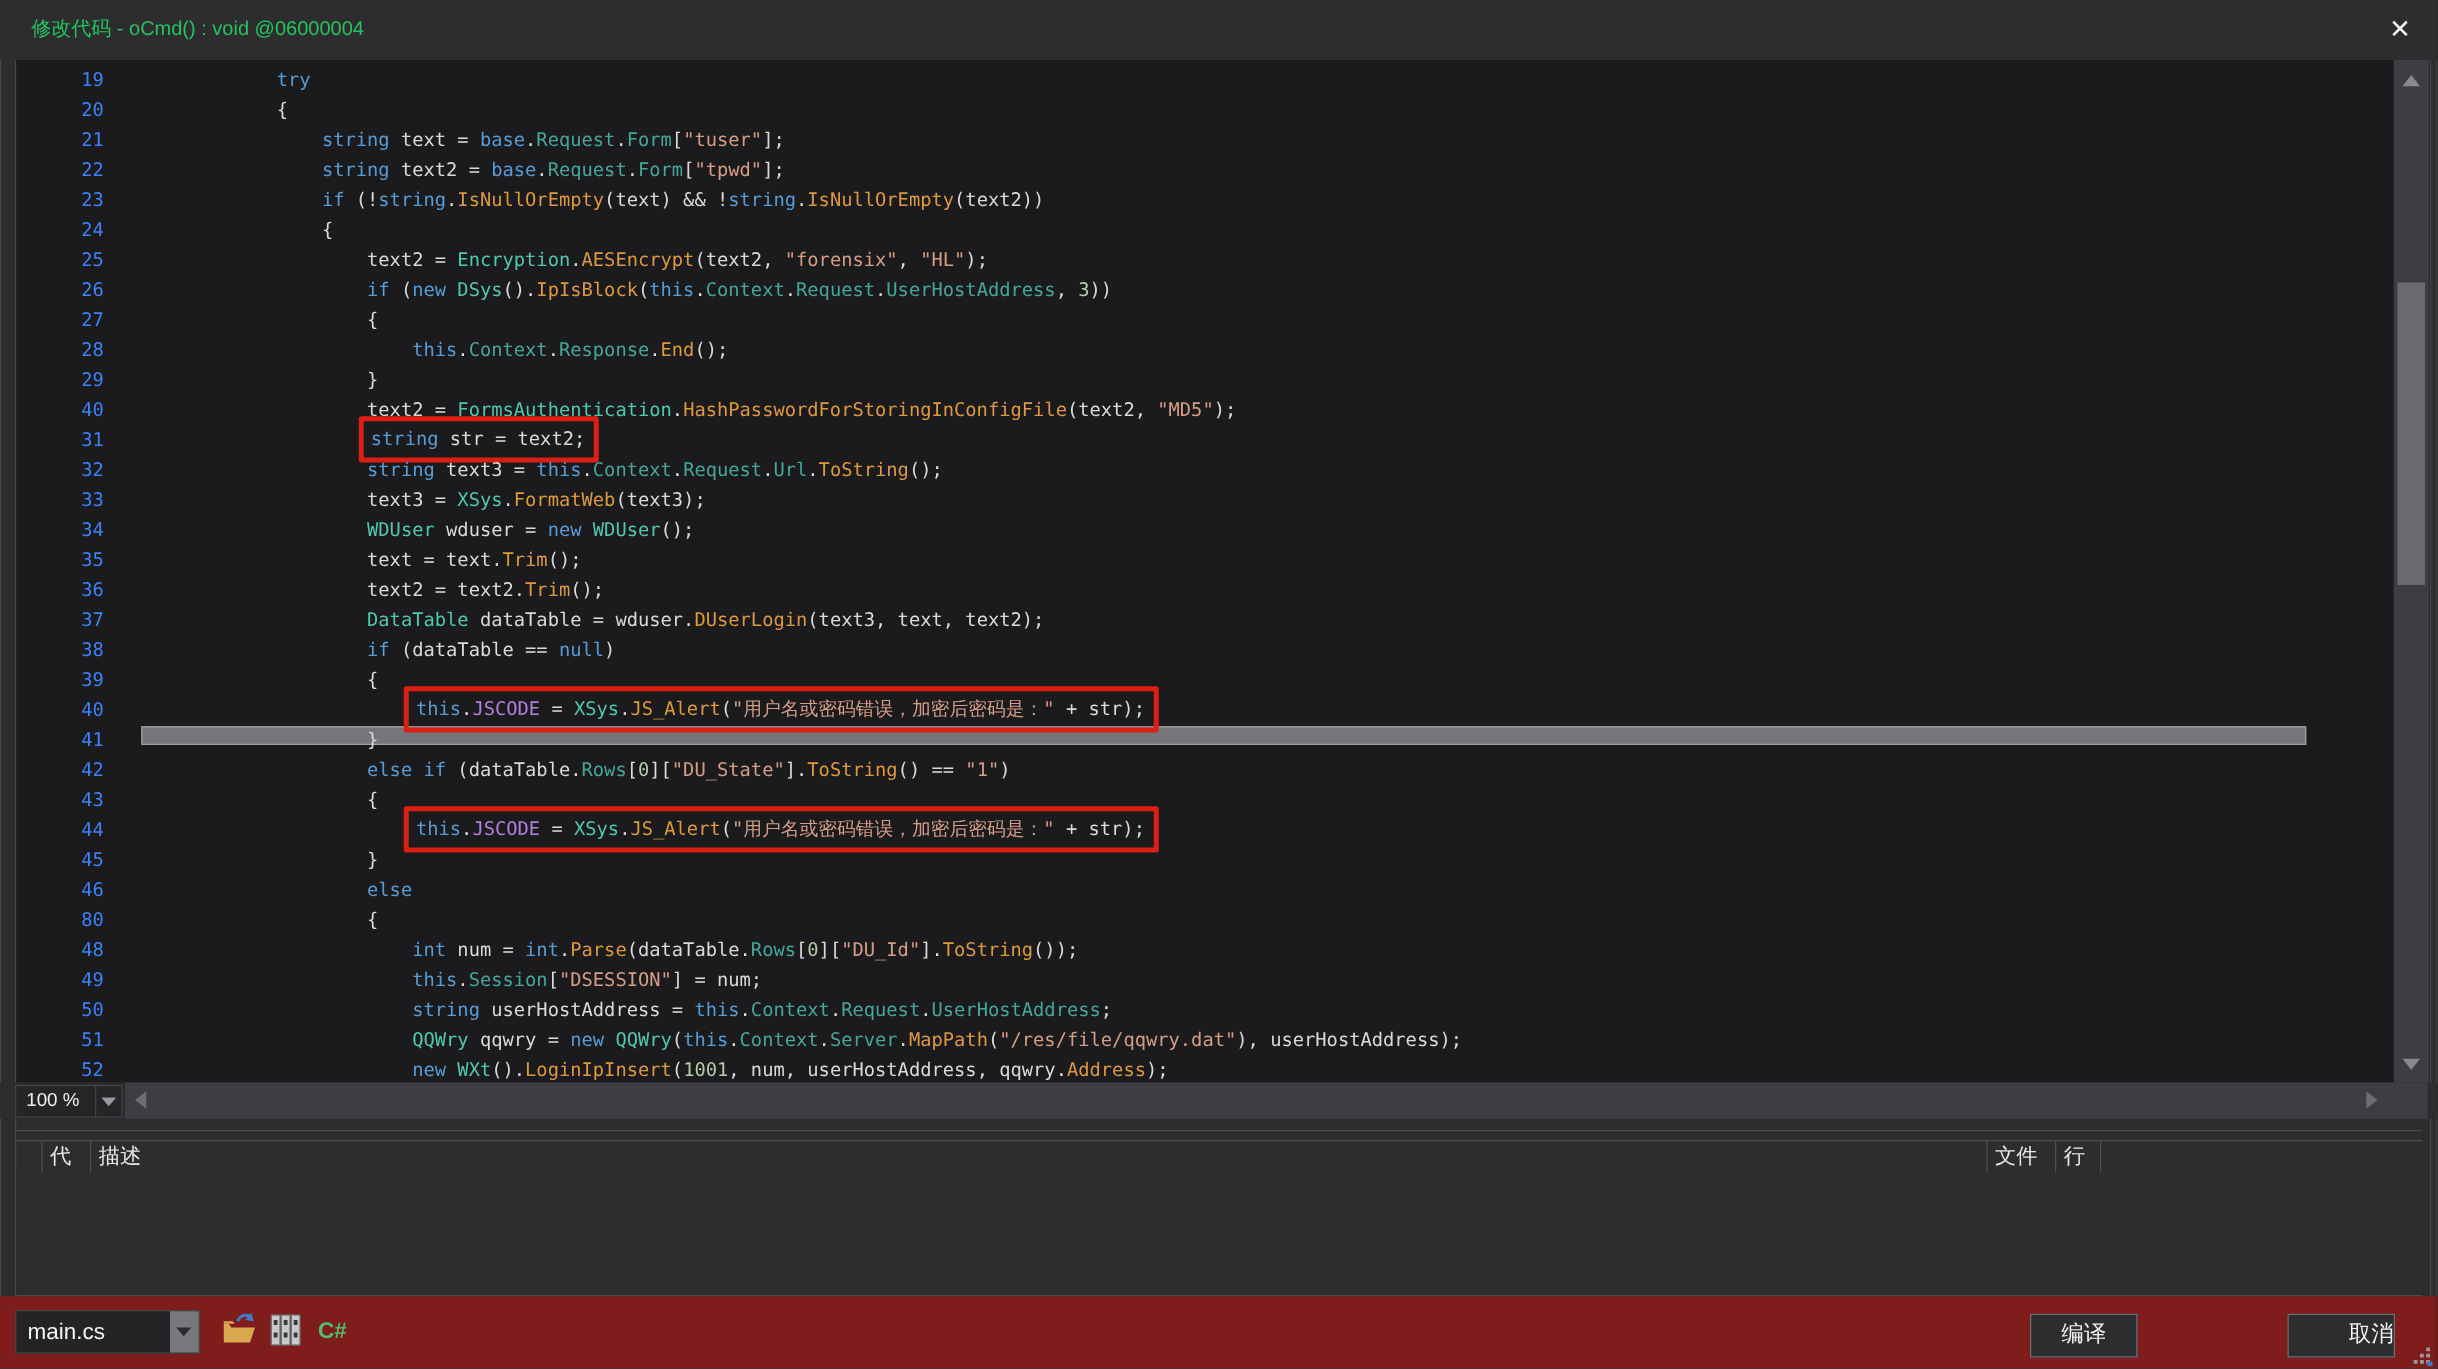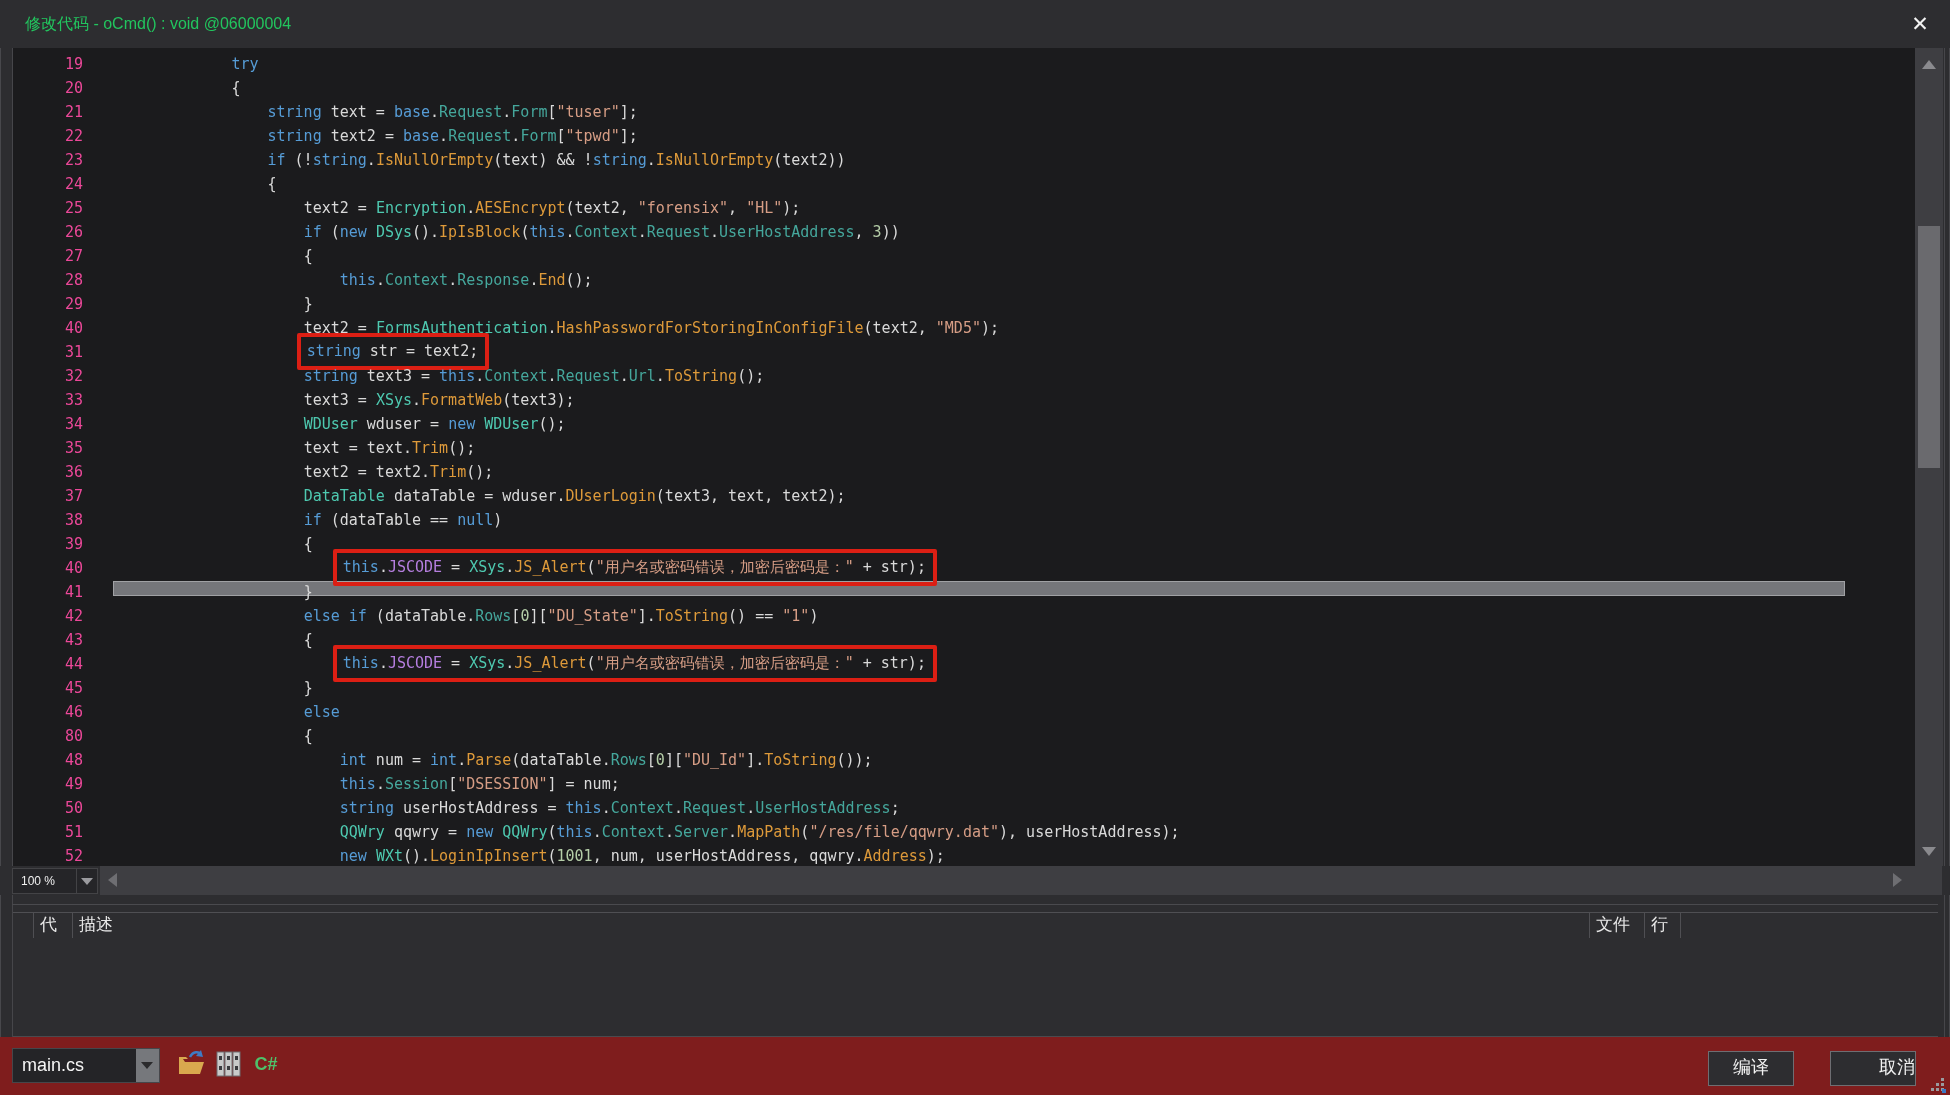--- a/index.html
+++ b/index.html
@@ -11,38 +11,38 @@
   .close-btn{position:absolute;right:16px;top:10px;width:28px;height:28px;color:#F2F2F2;
              font-size:21px;line-height:28px;text-align:center;cursor:pointer;}
   
   .inner-border-l{position:absolute;left:12px;top:48px;bottom:6px;border-left:1px solid #46464A;}
   .inner-border-r{position:absolute;left:1944px;top:48px;bottom:6px;border-left:1px solid #46464A;}
   
   .editor-zone{position:absolute;left:13px;top:48px;width:1902px;height:818px;background:#1B1B1D;}
   .code-lines{position:absolute;left:0;top:4px;right:0;font-family:"DejaVu Sans Mono",monospace;
               font-size:15px;}
   .line{height:24px;line-height:24px;white-space:pre;position:relative;}
-  .ln{display:inline-block;width:70px;margin-right:40px;text-align:right;color:#ec4899;}
+  .ln{display:inline-block;width:70px;margin-right:30px;text-align:right;color:#3b82f6;}
   .codetext{position:relative;z-index:2;}
   .tk-kw{color:#569CD6}.tk-ty{color:#4EC9B0}.tk-me{color:#DE9A3A}.tk-pr{color:#45A79C}
   .tk-fi{color:#B57EDF}.tk-st{color:#D69D85}.tk-nu{color:#B5CEA8}.tk-pl{color:#DADADA}
   .redbox{display:inline-block;border:4px solid #DC1F14;border-radius:2px;
           padding:2px 7px 3px 6px;margin:-7px 0 -7px -7px;vertical-align:top;}
   .linebar{position:absolute;left:100px;right:70px;top:1px;height:13px;z-index:1;
            background:#75767A;border:1px solid #A0A1A4;}
   
   .vscroll{position:absolute;left:1915px;top:48px;width:28px;height:818px;background:#3E3E42;}
   .vthumb{position:absolute;left:3px;right:3px;top:178px;height:242px;background:#6A6A6E;}
   .arr{position:absolute;width:0;height:0;border:7px solid transparent;}
   .arr-up{left:7px;top:12px;border-bottom:9px solid #8A8A8E;border-top:none;}
   .arr-down{left:7px;bottom:10px;border-top:9px solid #8A8A8E;border-bottom:none;}
   
   .hscroll-row{position:absolute;left:0;top:866px;width:100%;height:29px;background:#2D2D30;}
   .zoom-combo{position:absolute;left:12px;top:2px;width:84px;height:24px;background:#252528;
-              border:1px solid #434346;color:#F0F0F0;font-size:12px;}
+              border:1px solid #434346;color:#F0F0F0;font-size:15px;}
   .zoom-value{position:absolute;left:8px;top:0;line-height:24px;}
   .zoom-arrow-btn{position:absolute;right:0;top:0;width:20px;height:100%;border-left:1px solid #434346;}
   .zoom-arrow-btn .tri{position:absolute;left:4px;top:9px;border:6px solid transparent;
                        border-top:7px solid #9A9A9E;border-bottom:none;width:0;height:0;}
   .htrack{position:absolute;left:100px;top:0;width:1842px;height:29px;background:#3E3E42;}
   .arr-left{left:8px;top:7px;border-right:9px solid #6E6E72;border-left:none;}
   .arr-right{right:40px;top:7px;border-left:9px solid #6E6E72;border-right:none;}
   
   .sep-line{position:absolute;left:12px;right:12px;top:904px;border-top:1px solid #4A4A4E;}
   .errhead{position:absolute;left:13px;top:912px;width:1925px;height:26px;display:flex;
@@ -61,21 +61,21 @@
   .file-combo{position:absolute;left:12px;top:11px;width:146px;height:33px;background:#242427;
               border:1px solid #46464A;color:#F5F5F5;font-size:18px;}
   .file-name{position:absolute;left:9px;top:0;line-height:33px;}
   .file-arrow-btn{position:absolute;right:0;top:0;width:23px;height:100%;background:#76787C;}
   .file-arrow-btn .tri{position:absolute;left:5px;top:13px;border:6px solid transparent;
                        border-top:7px solid #2A2A2C;border-bottom:none;width:0;height:0;}
   .icon-btn{position:absolute;top:12px;width:32px;height:30px;cursor:pointer;}
   .csharp-icon{color:#4FC06A;font-weight:bold;font-size:18px;line-height:30px;text-align:center;}
   .btn{position:absolute;top:14px;width:84px;height:33px;background:#2D2D30;border:1px solid #6E6E72;
        color:#F2F2F2;font-size:18px;text-align:center;line-height:31px;cursor:pointer;}
-  .btn-compile{left:1708px;}
+  .btn-compile{left:1624px;}
   .btn-cancel{left:1830px;text-align:right;}
   .grip{position:absolute;right:6px;bottom:4px;width:18px;height:16px;}
   .grip i{position:absolute;width:3px;height:3px;background:#9A9A9E;}
   .grip .blue{background:#3B78C3;}
 </style>
 </head>
 <body>
 
 <div class="dialog">
 

